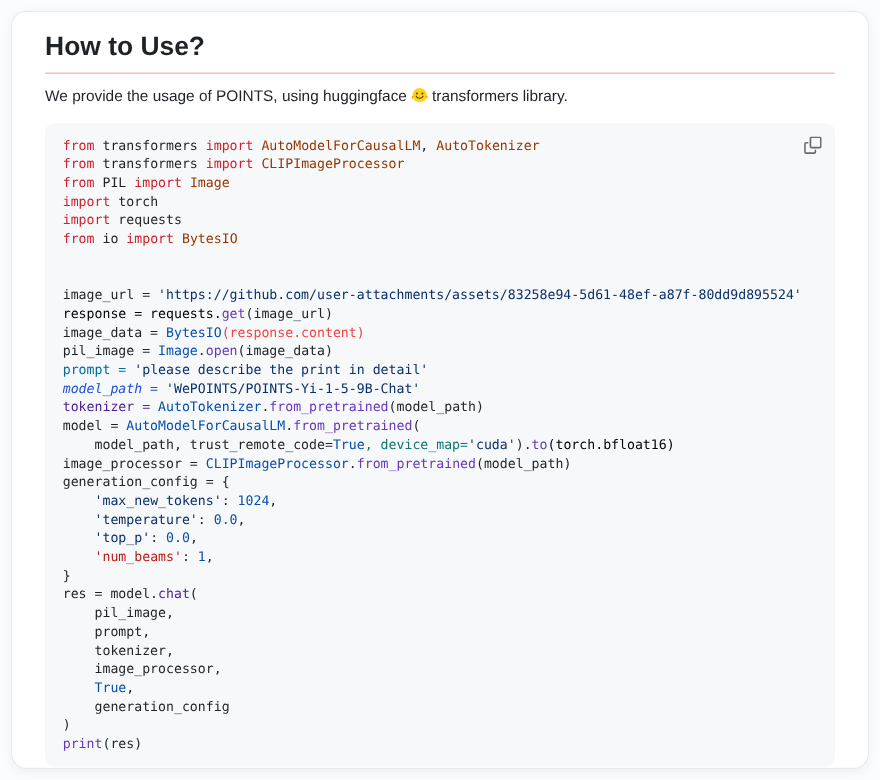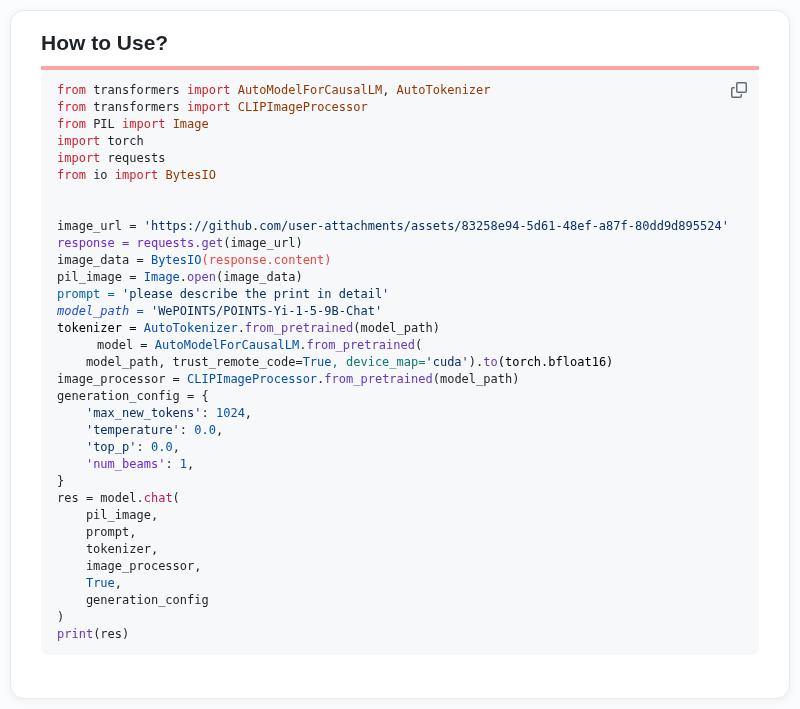--- a/index.html
+++ b/index.html
@@ -18,26 +18,26 @@
     width: 780px;
     height: 689px;
     background: #ffffff;
     border: 1px solid #e8eaed;
     border-radius: 14px;
     padding: 14px 30px 12px 30px;
     box-shadow: 0 2px 10px rgba(31,35,40,0.06);
     overflow: hidden;
   }
   h2.section-heading {
-    font-size: 21px;
+    font-size: 24px;
     line-height: 27px;
     font-weight: 600;
     margin: 0;
     padding: 4px 0 10px 0;
-    border-bottom: 4px solid #fca5a5;
+    border-bottom: 1px solid #fca5a5;
   }
   p.intro {
     font-size: 14px;
     line-height: 19px;
     margin: 11px 0 13px 0;
   }
   .emoji {
     display: inline-block;
     vertical-align: -2px;
   }
@@ -72,55 +72,64 @@
     cursor: pointer;
   }
 </style>
 </head>
 <body>
 
 <div class="card">
 
   <h2 class="section-heading">How to Use?</h2>
 
+  <p class="intro">
+    <span>We provide the usage of POINTS, using huggingface </span><span class="emoji"><svg width="15" height="15" viewBox="0 0 36 36" aria-hidden="true">
+        <circle cx="18" cy="18" r="15.5" fill="#FFD21E"></circle>
+        <circle cx="12" cy="14.5" r="2.3" fill="#5f4200"></circle>
+        <circle cx="24" cy="14.5" r="2.3" fill="#5f4200"></circle>
+        <path d="M10.5 20.5c2.8 5.5 12.2 5.5 15 0" stroke="#5f4200" stroke-width="2.4" fill="none" stroke-linecap="round"></path>
+        <path d="M4 21c-2.2-.6-3.4 2.4-1 3.4M32 21c2.2-.6 3.4 2.4 1 3.4" stroke="#FFAD03" stroke-width="2.6" fill="none" stroke-linecap="round"></path>
+      </svg></span><span> transformers library.</span>
+  </p>
 
   <div class="code-block">
     <button class="copy-btn" title="Copy">
       <span style="display:inline-flex;">
         <svg width="16" height="16" viewBox="0 0 16 16" fill="currentColor" aria-hidden="true">
           <path d="M0 6.75C0 5.784.784 5 1.75 5h1.5a.75.75 0 0 1 0 1.5h-1.5a.25.25 0 0 0-.25.25v7.5c0 .138.112.25.25.25h7.5a.25.25 0 0 0 .25-.25v-1.5a.75.75 0 0 1 1.5 0v1.5A1.75 1.75 0 0 1 9.25 16h-7.5A1.75 1.75 0 0 1 0 14.25Z"></path>
           <path d="M5 1.75C5 .784 5.784 0 6.75 0h7.5C15.216 0 16 .784 16 1.75v7.5A1.75 1.75 0 0 1 14.25 11h-7.5A1.75 1.75 0 0 1 5 9.25Zm1.75-.25a.25.25 0 0 0-.25.25v7.5c0 .138.112.25.25.25h7.5a.25.25 0 0 0 .25-.25v-7.5a.25.25 0 0 0-.25-.25Z"></path>
         </svg>
       </span>
     </button>
     <pre class="code"><span style="color: rgb(207, 34, 46);">from</span><span style="color: rgb(31, 35, 40);"> transformers </span><span style="color: rgb(207, 34, 46);">import</span><span style="color: rgb(31, 35, 40);"> </span><span style="color: rgb(149, 56, 0);">AutoModelForCausalLM</span><span style="color: rgb(31, 35, 40);">, </span><span style="color: rgb(149, 56, 0);">AutoTokenizer</span>
 <span style="color: rgb(207, 34, 46);">from</span><span style="color: rgb(31, 35, 40);"> transformers </span><span style="color: rgb(207, 34, 46);">import</span><span style="color: rgb(31, 35, 40);"> </span><span style="color: rgb(149, 56, 0);">CLIPImageProcessor</span>
 <span style="color: rgb(207, 34, 46);">from</span><span style="color: rgb(31, 35, 40);"> PIL </span><span style="color: rgb(207, 34, 46);">import</span><span style="color: rgb(31, 35, 40);"> </span><span style="color: rgb(149, 56, 0);">Image</span>
 <span style="color: rgb(207, 34, 46);">import</span><span style="color: rgb(31, 35, 40);"> torch</span>
 <span style="color: rgb(207, 34, 46);">import</span><span style="color: rgb(31, 35, 40);"> requests</span>
 <span style="color: rgb(207, 34, 46);">from</span><span style="color: rgb(31, 35, 40);"> io </span><span style="color: rgb(207, 34, 46);">import</span><span style="color: rgb(31, 35, 40);"> </span><span style="color: rgb(149, 56, 0);">BytesIO</span>
 
 
 <span style="color: rgb(31, 35, 40);">image_url = </span><span style="color: rgb(10, 48, 105);">'https://github.com/user-attachments/assets/83258e94-5d61-48ef-a87f-80dd9d895524'</span>
-<span style="color: #6d28d9; text-align: right;">response = requests.</span><span style="color: rgb(102, 57, 186);">get</span><span style="color: rgb(31, 35, 40);">(image_url)</span>
+<span style="color: #000000; text-align: right;">response = requests.</span><span style="color: rgb(102, 57, 186);">get</span><span style="color: rgb(31, 35, 40);">(image_url)</span>
 <span style="color: rgb(31, 35, 40);">image_data = </span><span style="color: rgb(5, 80, 174);">BytesIO</span><span style="color: #ef4444;">(response.content)</span>
 <span style="color: rgb(31, 35, 40);">pil_image = </span><span style="color: rgb(5, 80, 174);">Image</span><span style="color: rgb(31, 35, 40);">.</span><span style="color: rgb(102, 57, 186);">open</span><span style="color: rgb(31, 35, 40);">(image_data)</span>
 <span style="color: #0369a1;">prompt = </span><span style="color: rgb(10, 48, 105);">'please describe the print in detail'</span>
 <span style="color: #1d4ed8; font-style: italic;">model_path = </span><span style="color: rgb(10, 48, 105);">'WePOINTS/POINTS-Yi-1-5-9B-Chat'</span>
-<span style="color: #000000;">tokenizer = </span><span style="color: rgb(5, 80, 174);">AutoTokenizer</span><span style="color: rgb(31, 35, 40);">.</span><span style="color: rgb(102, 57, 186);">from_pretrained</span><span style="color: rgb(31, 35, 40);">(model_path)</span>
-<span style="color: rgb(31, 35, 40); margin-left: 40px;">model = </span><span style="color: rgb(5, 80, 174);">AutoModelForCausalLM</span><span style="color: rgb(31, 35, 40);">.</span><span style="color: rgb(102, 57, 186);">from_pretrained</span><span style="color: rgb(31, 35, 40);">(</span>
+<span style="color: #4c1d95;">tokenizer = </span><span style="color: rgb(5, 80, 174);">AutoTokenizer</span><span style="color: rgb(31, 35, 40);">.</span><span style="color: rgb(102, 57, 186);">from_pretrained</span><span style="color: rgb(31, 35, 40);">(model_path)</span>
+<span style="color: rgb(31, 35, 40);">model = </span><span style="color: rgb(5, 80, 174);">AutoModelForCausalLM</span><span style="color: rgb(31, 35, 40);">.</span><span style="color: rgb(102, 57, 186);">from_pretrained</span><span style="color: rgb(31, 35, 40);">(</span>
 <span style="color: rgb(31, 35, 40);">    model_path, trust_remote_code=</span><span style="color: rgb(5, 80, 174);">True</span><span style="color: #0f766e; margin-top: 44px;">, device_map=</span><span style="color: rgb(10, 48, 105);">'cuda'</span><span style="color: rgb(31, 35, 40);">).</span><span style="color: rgb(102, 57, 186);">to</span><span style="color: #000000;">(torch.bfloat16)</span>
 <span style="color: rgb(31, 35, 40);">image_processor = </span><span style="color: rgb(5, 80, 174);">CLIPImageProcessor</span><span style="color: rgb(31, 35, 40);">.</span><span style="color: rgb(102, 57, 186);">from_pretrained</span><span style="color: rgb(31, 35, 40);">(model_path)</span>
 <span style="color: rgb(31, 35, 40);">generation_config = {</span>
 <span style="color: rgb(31, 35, 40);">    </span><span style="color: rgb(10, 48, 105);">'max_new_tokens'</span><span style="color: rgb(31, 35, 40);">: </span><span style="color: rgb(5, 80, 174);">1024</span><span style="color: rgb(31, 35, 40);">,</span>
 <span style="color: rgb(31, 35, 40);">    </span><span style="color: rgb(10, 48, 105);">'temperature'</span><span style="color: rgb(31, 35, 40);">: </span><span style="color: rgb(5, 80, 174);">0.0</span><span style="color: rgb(31, 35, 40);">,</span>
 <span style="color: rgb(31, 35, 40);">    </span><span style="color: rgb(10, 48, 105);">'top_p'</span><span style="color: rgb(31, 35, 40);">: </span><span style="color: rgb(5, 80, 174);">0.0</span><span style="color: rgb(31, 35, 40);">,</span>
-<span style="color: rgb(31, 35, 40);">    </span><span style="color: #6d28d9;">'num_beams'</span><span style="color: rgb(31, 35, 40);">: </span><span style="color: rgb(5, 80, 174);">1</span><span style="color: rgb(31, 35, 40);">,</span>
+<span style="color: rgb(31, 35, 40);">    </span><span style="color: #b91c1c;">'num_beams'</span><span style="color: rgb(31, 35, 40);">: </span><span style="color: rgb(5, 80, 174);">1</span><span style="color: rgb(31, 35, 40);">,</span>
 <span style="color: rgb(31, 35, 40);">}</span>
-<span style="color: rgb(31, 35, 40);">res = model.</span><span style="color: #be185d; text-align: center;">chat</span><span style="color: rgb(31, 35, 40);">(</span>
+<span style="color: rgb(31, 35, 40);">res = model.</span><span style="color: #4c1d95; text-align: center;">chat</span><span style="color: rgb(31, 35, 40);">(</span>
 <span style="color: rgb(31, 35, 40);">    pil_image,</span>
 <span style="color: rgb(31, 35, 40);">    prompt,</span>
 <span style="color: rgb(31, 35, 40);">    tokenizer,</span>
 <span style="color: rgb(31, 35, 40);">    image_processor,</span>
 <span style="color: rgb(31, 35, 40);">    </span><span style="color: rgb(5, 80, 174);">True</span><span style="color: rgb(31, 35, 40);">,</span>
 <span style="color: rgb(31, 35, 40);">    generation_config</span>
 <span style="color: rgb(31, 35, 40);">)</span>
 <span style="color: rgb(102, 57, 186);">print</span><span style="color: rgb(31, 35, 40);">(res)</span>
 </pre>
   </div>

